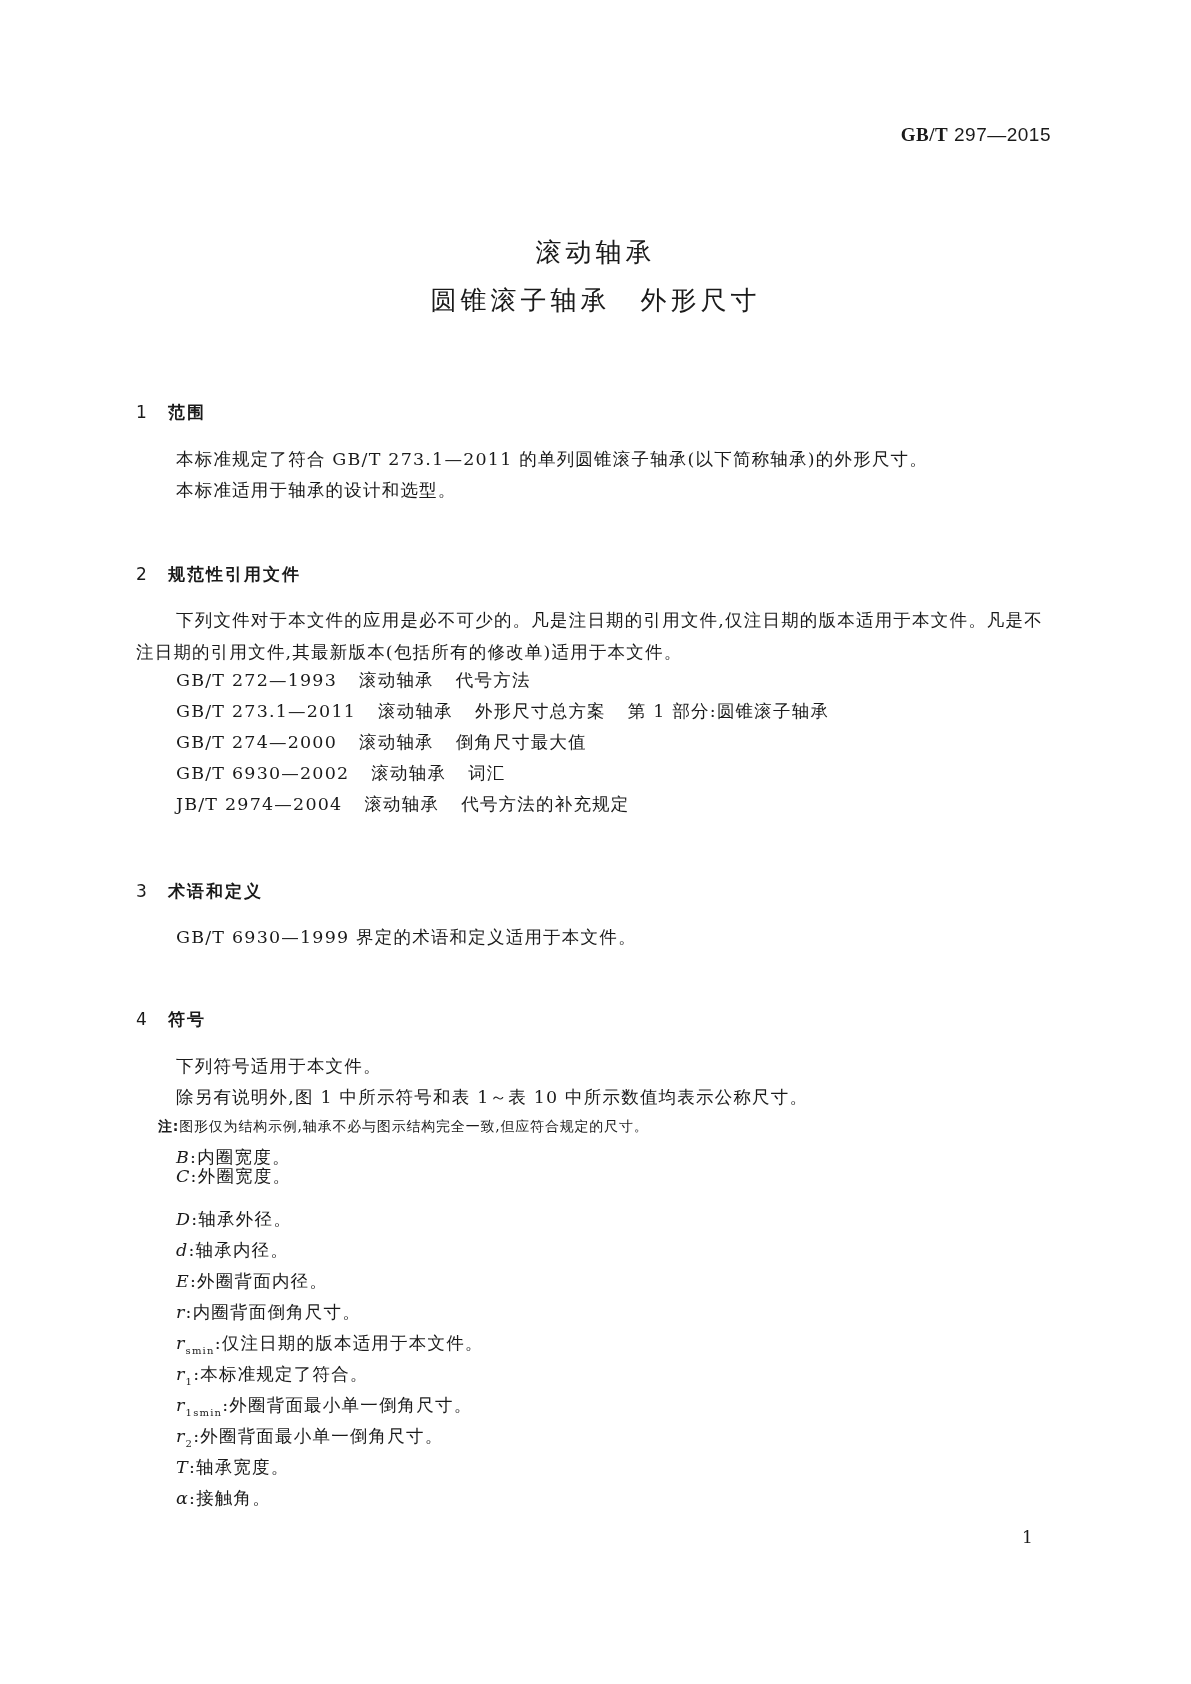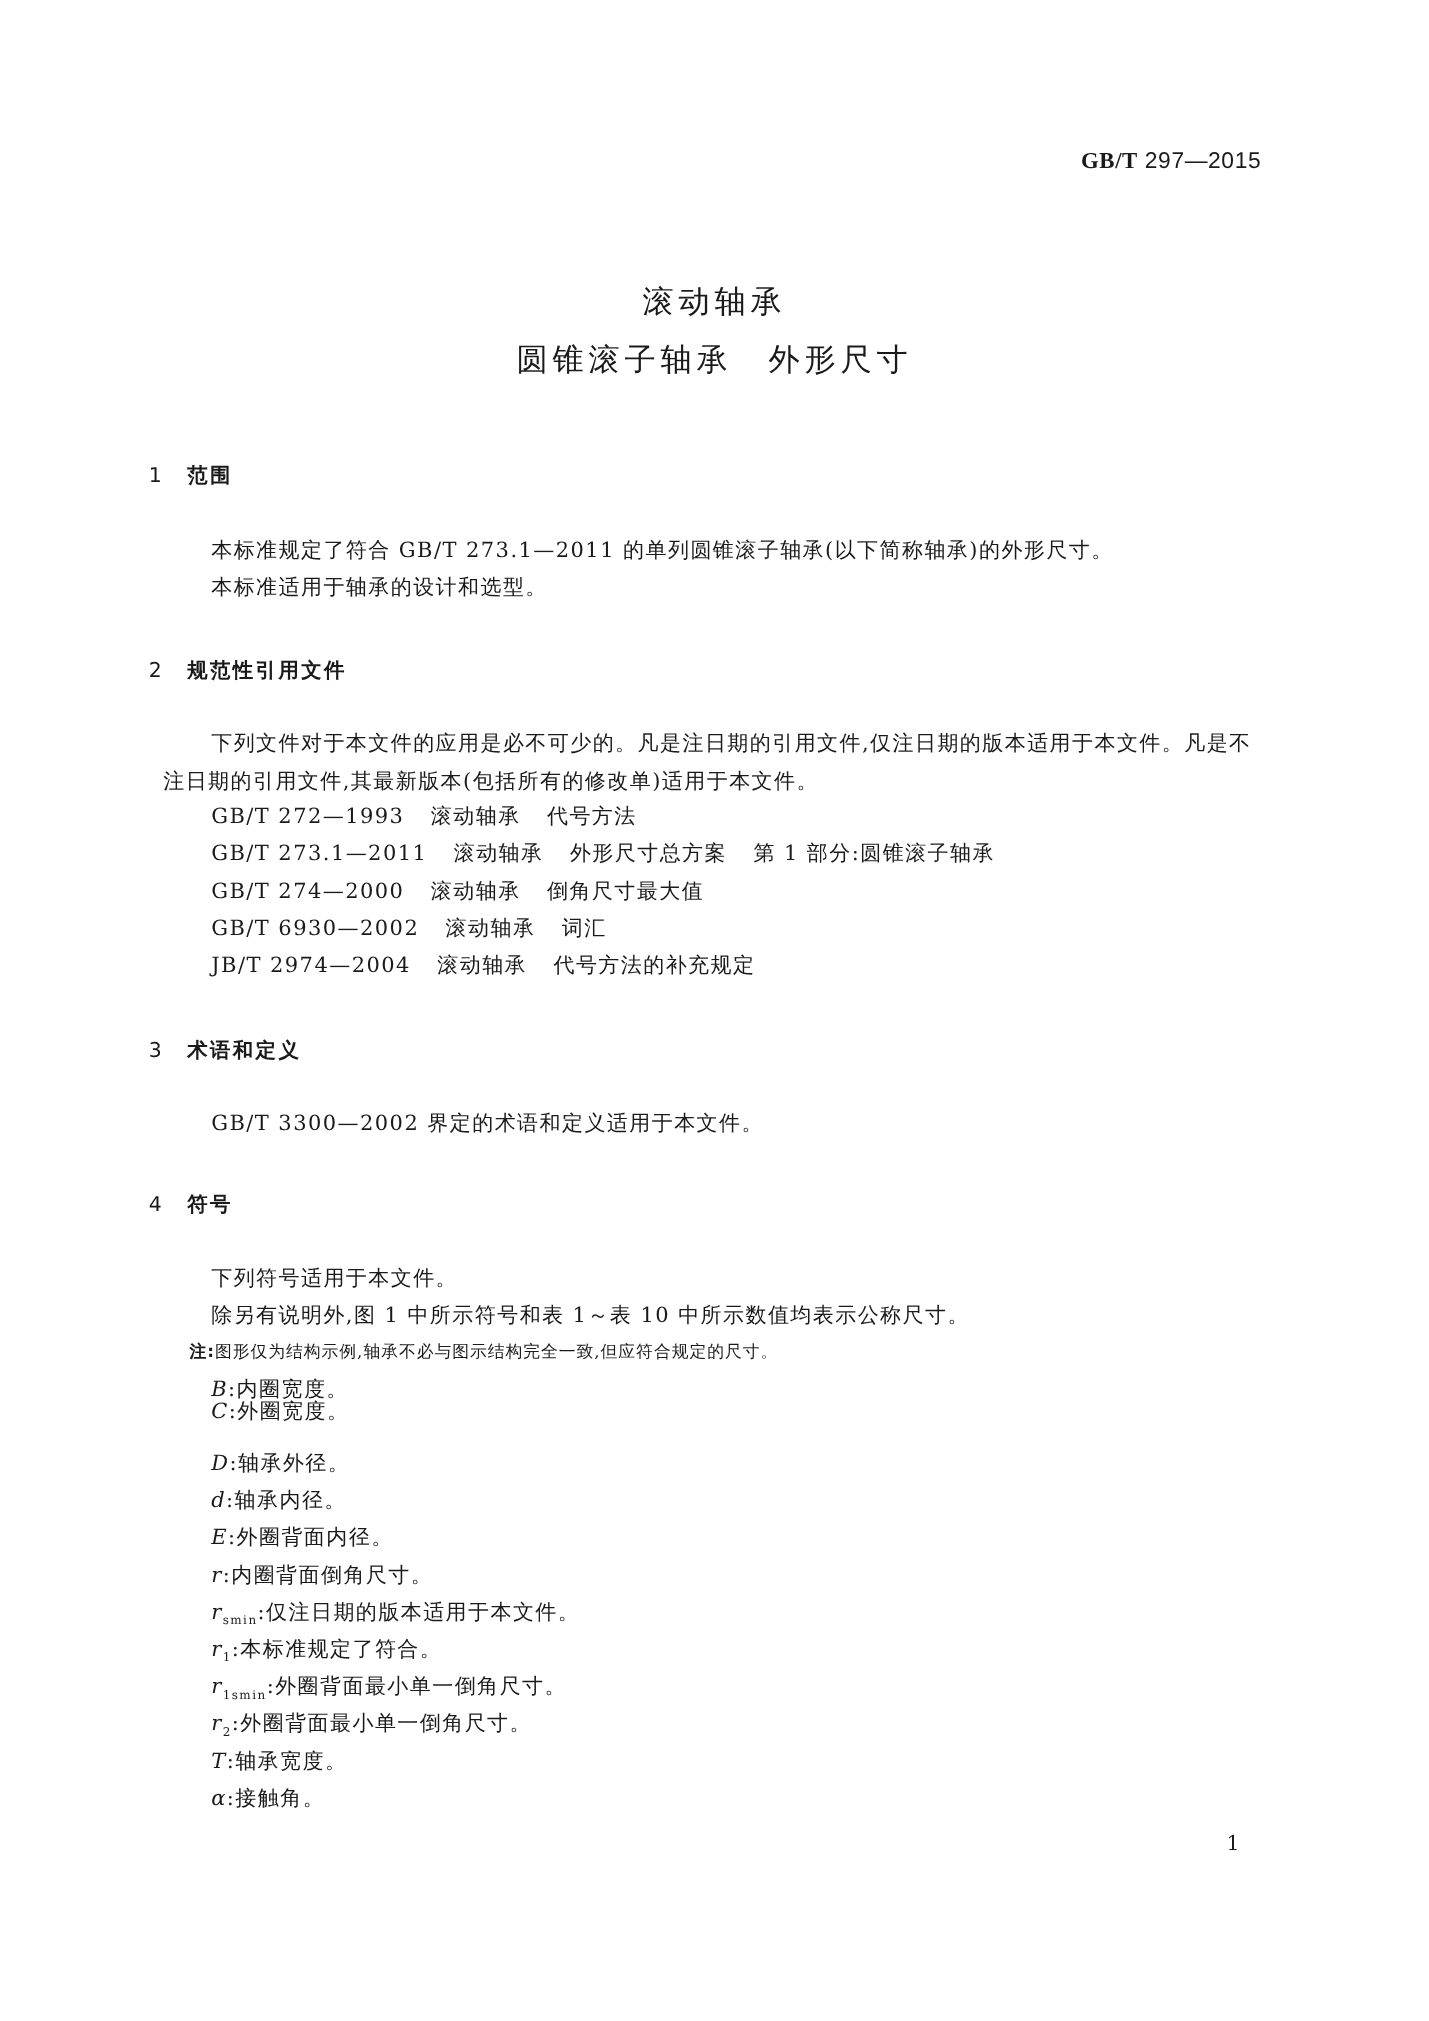--- a/index.html
+++ b/index.html
@@ -33,25 +33,26 @@
       left: 0;
       width: 1191px;
       text-align: center;
       font-family: "DejaVu Sans", "Liberation Sans", sans-serif;
       font-size: 26px;
       line-height: 48px;
       letter-spacing: 4px;
     }
     .section-heading {
       position: absolute;
-      left: 124px;
+      left: 136px;
       font-family: "DejaVu Sans", "Liberation Sans", sans-serif;
       font-size: 17px;
       font-weight: bold;
       letter-spacing: 2px;
+      margin-top: 16px;
     }
     .section-heading .num {
       display: inline-block;
       width: 32px;
       font-weight: normal;
     }
     .para {
       position: absolute;
       left: 136px;
       width: 920px;
@@ -139,21 +140,21 @@
 <div class="line" style="top:761px;">
   <span class="ref-code">GB/T 6930—2002</span><span class="ref-part">滚动轴承</span><span class="ref-part">词汇</span>
 </div>
 <div class="line" style="top:792px;">
   <span class="ref-code">JB/T 2974—2004</span><span class="ref-part">滚动轴承</span><span class="ref-part">代号方法的补充规定</span>
 </div>
 
 <div class="section-heading" style="top:864px;">
   <span class="num">3</span><span>术语和定义</span>
 </div>
-<div class="para indent" style="top:922px;">GB/T 3300—2002 界定的术语和定义适用于本文件。</div>
+<div class="para indent" style="top:922px;">GB/T 6930—1999 界定的术语和定义适用于本文件。</div>
 
 <div class="section-heading" style="top:992px;">
   <span class="num">4</span><span>符号</span>
 </div>
 <div class="para indent" style="top:1051px;">下列符号适用于本文件。</div>
 <div class="para indent" style="top:1082px;">除另有说明外,图 1 中所示符号和表 1～表 10 中所示数值均表示公称尺寸。</div>
 
 <div class="note" style="top:1118px;">
   <span class="note-label">注:</span><span>图形仅为结构示例,轴承不必与图示结构完全一致,但应符合规定的尺寸。</span>
 </div>

